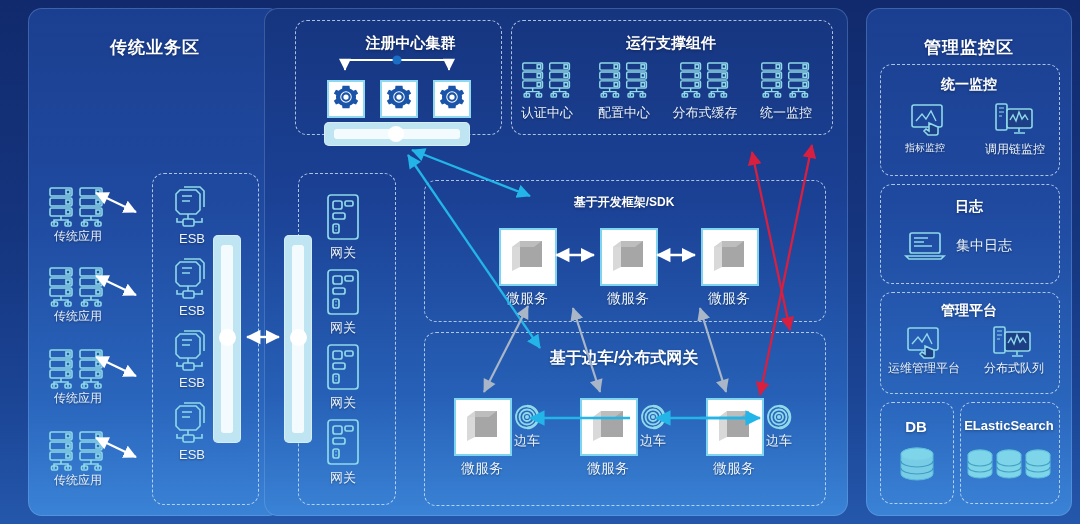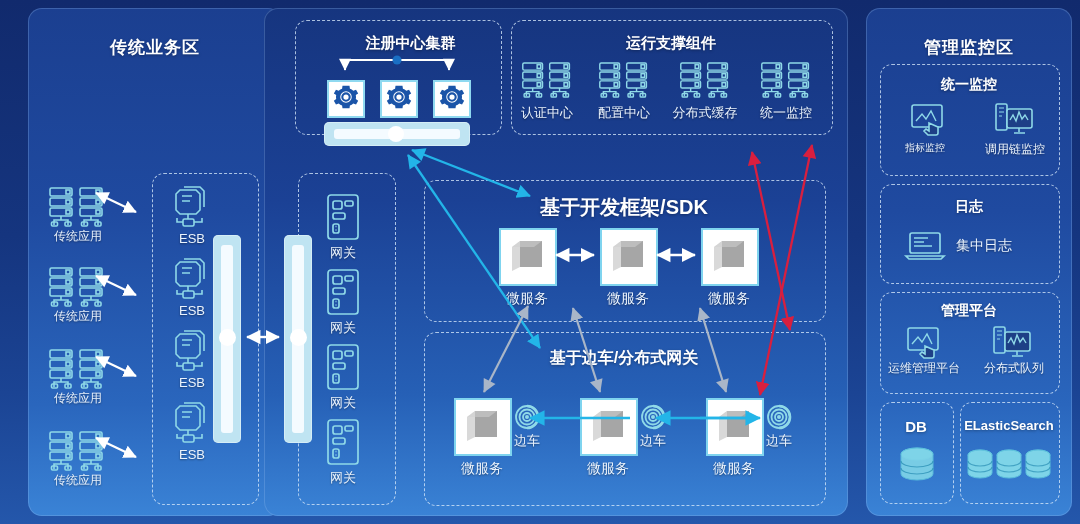--- a/index.html
+++ b/index.html
@@ -397,21 +397,21 @@
             <rect x="47" y="36" width="6" height="4" rx="1"></rect>
         <rect x="48" y="4" width="4" height="4"></rect>
             <rect x="48" y="14" width="4" height="4"></rect>
             <rect x="48" y="24" width="4" height="4"></rect>
       </g>
         </svg>
     </div>
     <div class="lbl" style="left:477px;top:96px;width:90px;font-size:13px;">统一监控</div>
 
     <div class="dash" style="left:160px;top:172px;width:400px;height:140px;"></div>
-    <div class="sub" style="left:160px;width:400px;top:186px;font-size:20px;">基于开发框架/SDK</div>
+    <div class="sub" style="left:160px;width:400px;top:186px;font-size:12px;">基于开发框架/SDK</div>
 
     <div class="wbox" style="left:235px;top:220px;width:54px;height:54px;">
       <svg width="40" height="40" viewBox="0 0 40 40" style="margin:7px;">
         <path fill="#d9d9d9" d="M4 10 L12 4 L12 30 L4 34 Z"></path>
         <path fill="#a6a6a6" d="M12 4 L34 4 L34 30 L12 30 Z"></path>
         <path fill="#cfcfcf" d="M4 10 L12 4 L34 4 L26 10 Z" opacity=".55"></path>
       </svg>
     </div>
     <div class="lbl" style="left:228px;top:282px;width:70px;font-size:14px;">微服务</div>
 

